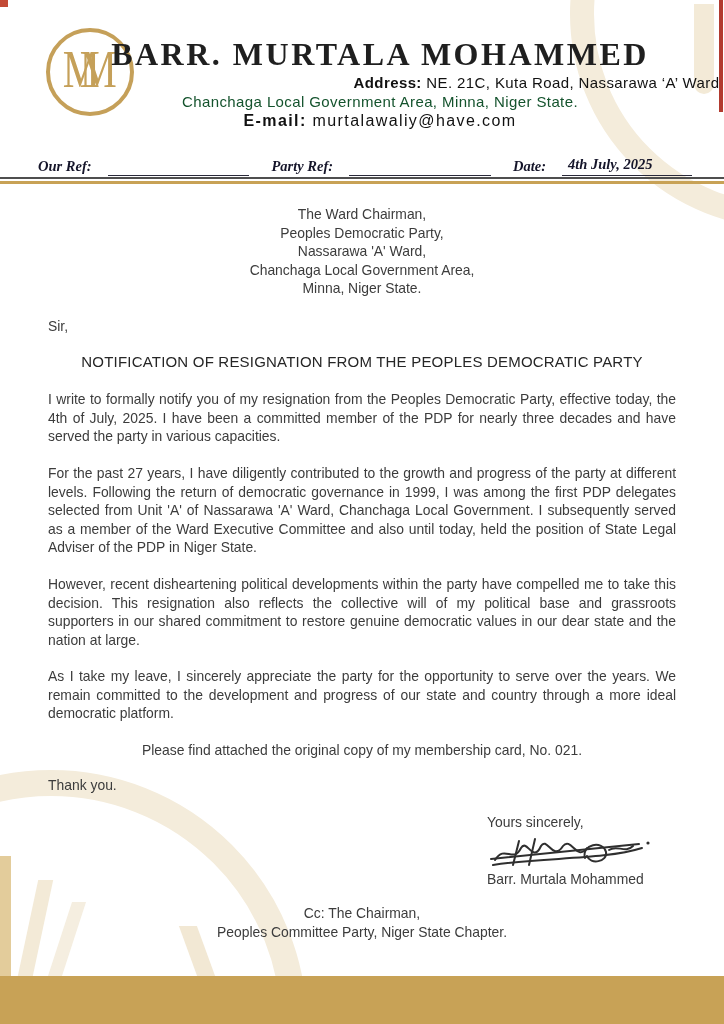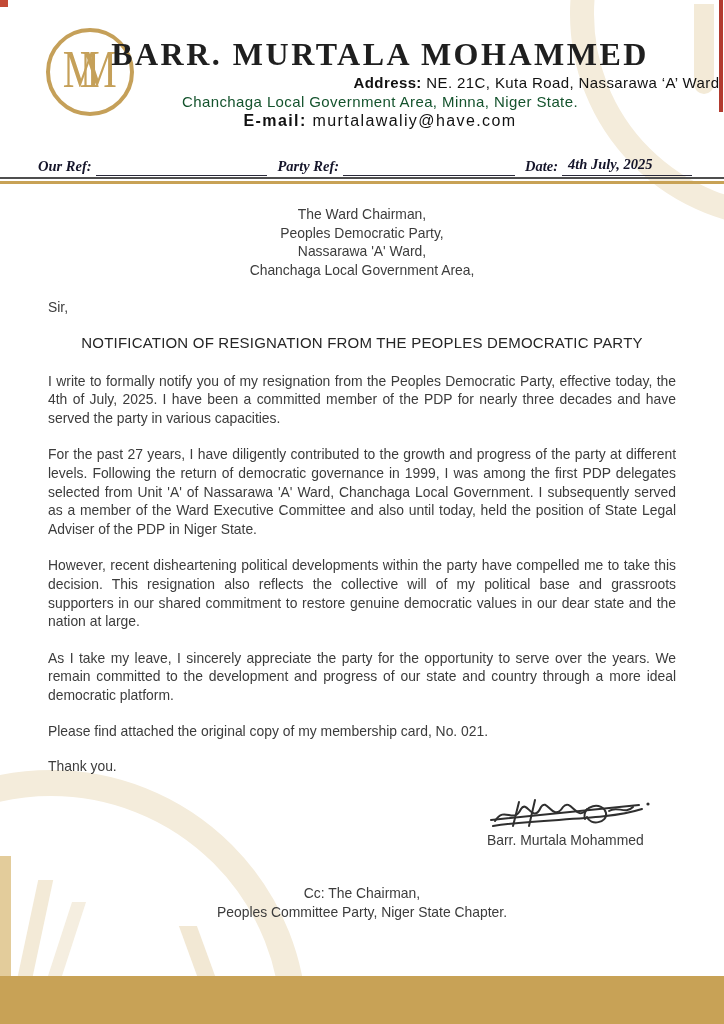--- a/index.html
+++ b/index.html
@@ -34,46 +34,46 @@
         font-family:"Liberation Serif",serif;font-weight:bold;font-size:32px;
         letter-spacing:2.5px;color:#1f1f1f;white-space:nowrap;}
   .lh-addr1{position:absolute;left:0;right:0;top:74px;font-size:15px;letter-spacing:.4px;color:#111;text-align:right;}
   .lh-addr2{position:absolute;left:0;right:0;top:93px;font-size:15px;letter-spacing:.4px;color:#14532d;}
   .lh-mail{position:absolute;left:0;right:0;top:112px;font-size:16px;letter-spacing:1.4px;color:#111;}
   .blab{font-weight:bold;}
 
   
   .refrow{position:absolute;left:38px;right:32px;top:156px;display:flex;align-items:flex-end;
         font-family:"Liberation Serif",serif;font-style:italic;font-weight:bold;
-        font-size:14.5px;color:#15152a;z-index:1;}
+        font-size:14.5px;color:#15152a;z-index:1;gap:12px;}
   .refrow .lbl{white-space:nowrap;padding-bottom:1px;}
   .refrow .line{flex:1;border-bottom:1.5px solid #2a2a3a;height:16px;margin:0 10px 0 4px;}
   .refrow .dateline{min-width:118px;text-align:left;border-bottom:1.5px solid #2a2a3a;
         padding:0 6px 2px 6px;margin-left:4px;white-space:nowrap;}
   .rule-dark{position:absolute;left:0;top:177px;width:724px;height:2px;background:#4f4f4f;z-index:1;}
   .rule-gold{position:absolute;left:0;top:181px;width:724px;height:3px;background:#c8a256;z-index:1;}
 
   
   .letter{position:absolute;left:48px;top:205px;width:628px;z-index:1;
         font-size:13.9px;line-height:18.6px;color:#3c3c3c;}
   .letter p{margin:0;}
   .addr-line{white-space:nowrap;text-align:center;}
   .salutation{margin-top:19px !important;}
   .subject{margin-top:17px !important;text-align:center;font-weight:normal;font-size:15px;
         letter-spacing:.2px;color:#262626;white-space:nowrap;}
   .para{text-align:justify;margin-top:18px !important;}
   .para.first{margin-top:19px !important;}
-  .single{margin-top:18px !important;}
+  .single{margin-top:18px !important;text-align:center;}
   .thanks{margin-top:16px !important;}
 
   .close-block{margin-top:19px;margin-left:439px;width:189px;}
   .close-line{white-space:nowrap;}
   .sig{display:block;margin:2px 0 0 2px;}
   .signatory{white-space:nowrap;margin-top:1px;}
-  .cc-block{margin-top:35px;}
+  .cc-block{margin-top:16px;}
 </style>
 </head>
 <body>
 
 <div class="page">
 
   <div class="wm wm-ring-tr"></div>
   <div class="wm wm-bar-tr"></div>
   <div class="wm wm-ring-bl"></div>
   <div class="wm wm-stroke-a"></div>
@@ -107,34 +107,36 @@
     <span class="dateline">4th July, 2025</span>
   </div>
   <div class="rule-dark"></div>
   <div class="rule-gold"></div>
 
   <div class="letter">
     <p class="addr-line">The Ward Chairman,</p>
     <p class="addr-line">Peoples Democratic Party,</p>
     <p class="addr-line">Nassarawa 'A' Ward,</p>
     <p class="addr-line">Chanchaga Local Government Area,</p>
+    <p class="addr-line">Minna, Niger State.</p>
 
     <p class="salutation">Sir,</p>
 
     <p class="subject">NOTIFICATION OF RESIGNATION FROM THE PEOPLES DEMOCRATIC PARTY</p>
 
     <p class="para first">I write to formally notify you of my resignation from the Peoples Democratic Party, effective today, the 4th of July, 2025. I have been a committed member of the PDP for nearly three decades and have served the party in various capacities.</p>
     <p class="para">For the past 27 years, I have diligently contributed to the growth and progress of the party at different levels. Following the return of democratic governance in 1999, I was among the first PDP delegates selected from Unit 'A' of Nassarawa 'A' Ward, Chanchaga Local Government. I subsequently served as a member of the Ward Executive Committee and also until today, held the position of State Legal Adviser of the PDP in Niger State.</p>
     <p class="para">However, recent disheartening political developments within the party have compelled me to take this decision. This resignation also reflects the collective will of my political base and grassroots supporters in our shared commitment to restore genuine democratic values in our dear state and the nation at large.</p>
     <p class="para">As I take my leave, I sincerely appreciate the party for the opportunity to serve over the years. We remain committed to the development and progress of our state and country through a more ideal democratic platform.</p>
 
     <p class="single">Please find attached the original copy of my membership card, No. 021.</p>
     <p class="thanks">Thank you.</p>
 
     <div class="close-block">
+      <p class="close-line">Yours sincerely,</p>
       <svg class="sig" width="168" height="36" viewBox="0 0 168 36">
         <g fill="none" stroke="#2f2f2f" stroke-width="2" stroke-linecap="round">
           <path d="M6,26 C16,10 24,30 32,14 C38,4 44,30 52,12 C58,2 64,28 74,12 C82,2 88,28 98,14"></path>
           <path d="M96,24 C92,10 114,6 117,18 C119,28 101,31 98,22"></path>
           <path d="M30,7 L24,31"></path>
           <path d="M46,5 L40,31"></path>
           <path d="M2,25 L150,10"></path>
           <path d="M4,31 C55,23 115,26 153,14"></path>
           <path d="M120,16 C128,10 136,20 144,12"></path>
           <circle cx="159" cy="9" r="1.6" fill="#2f2f2f" stroke="none"></circle>

